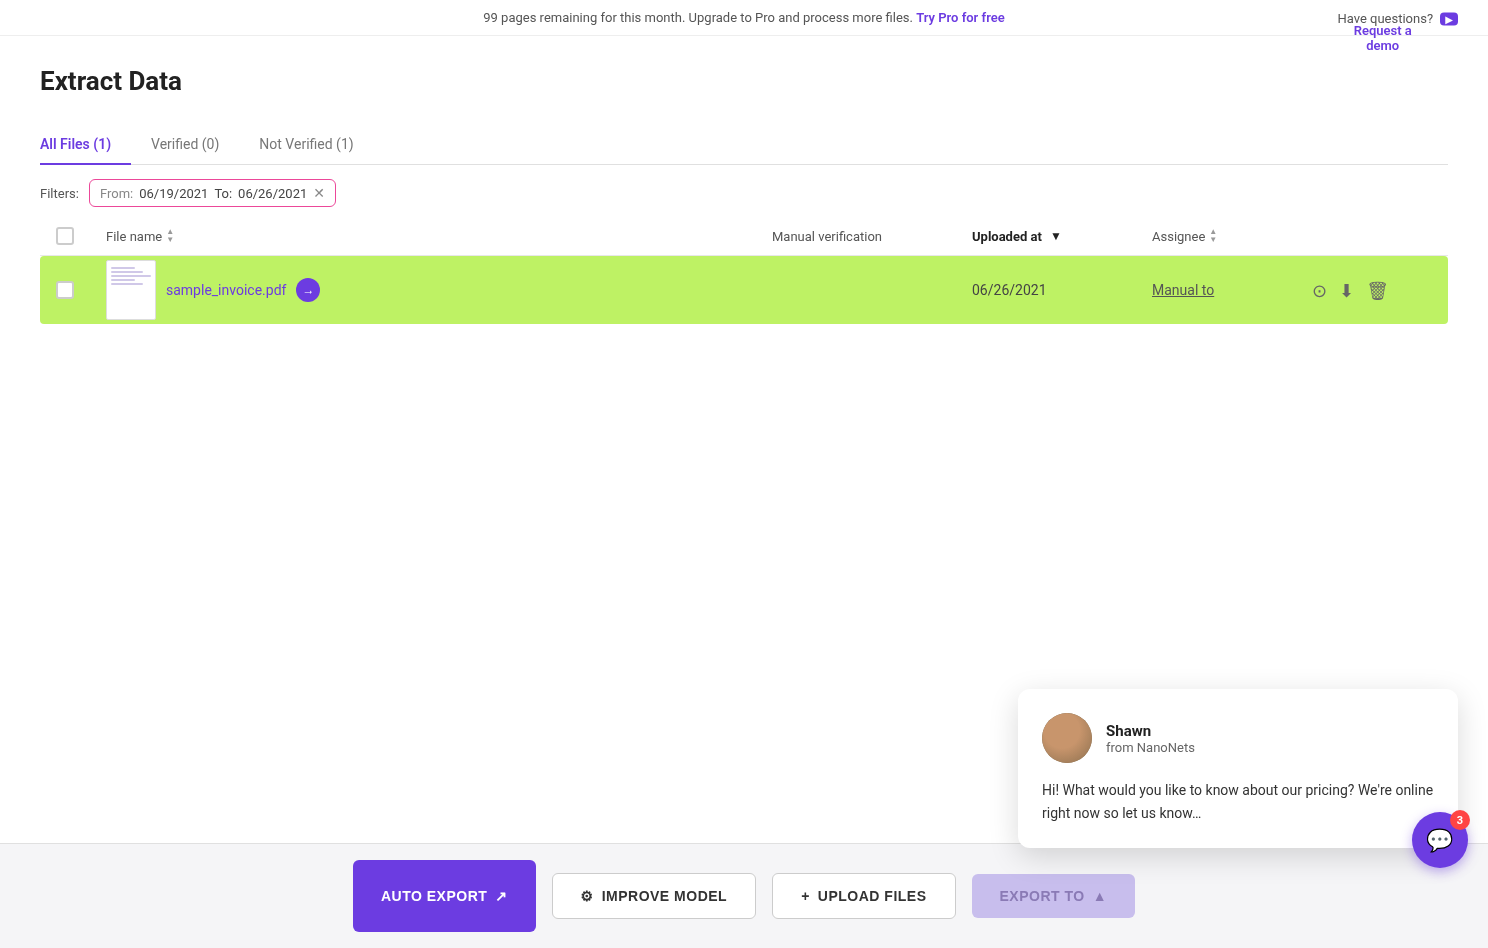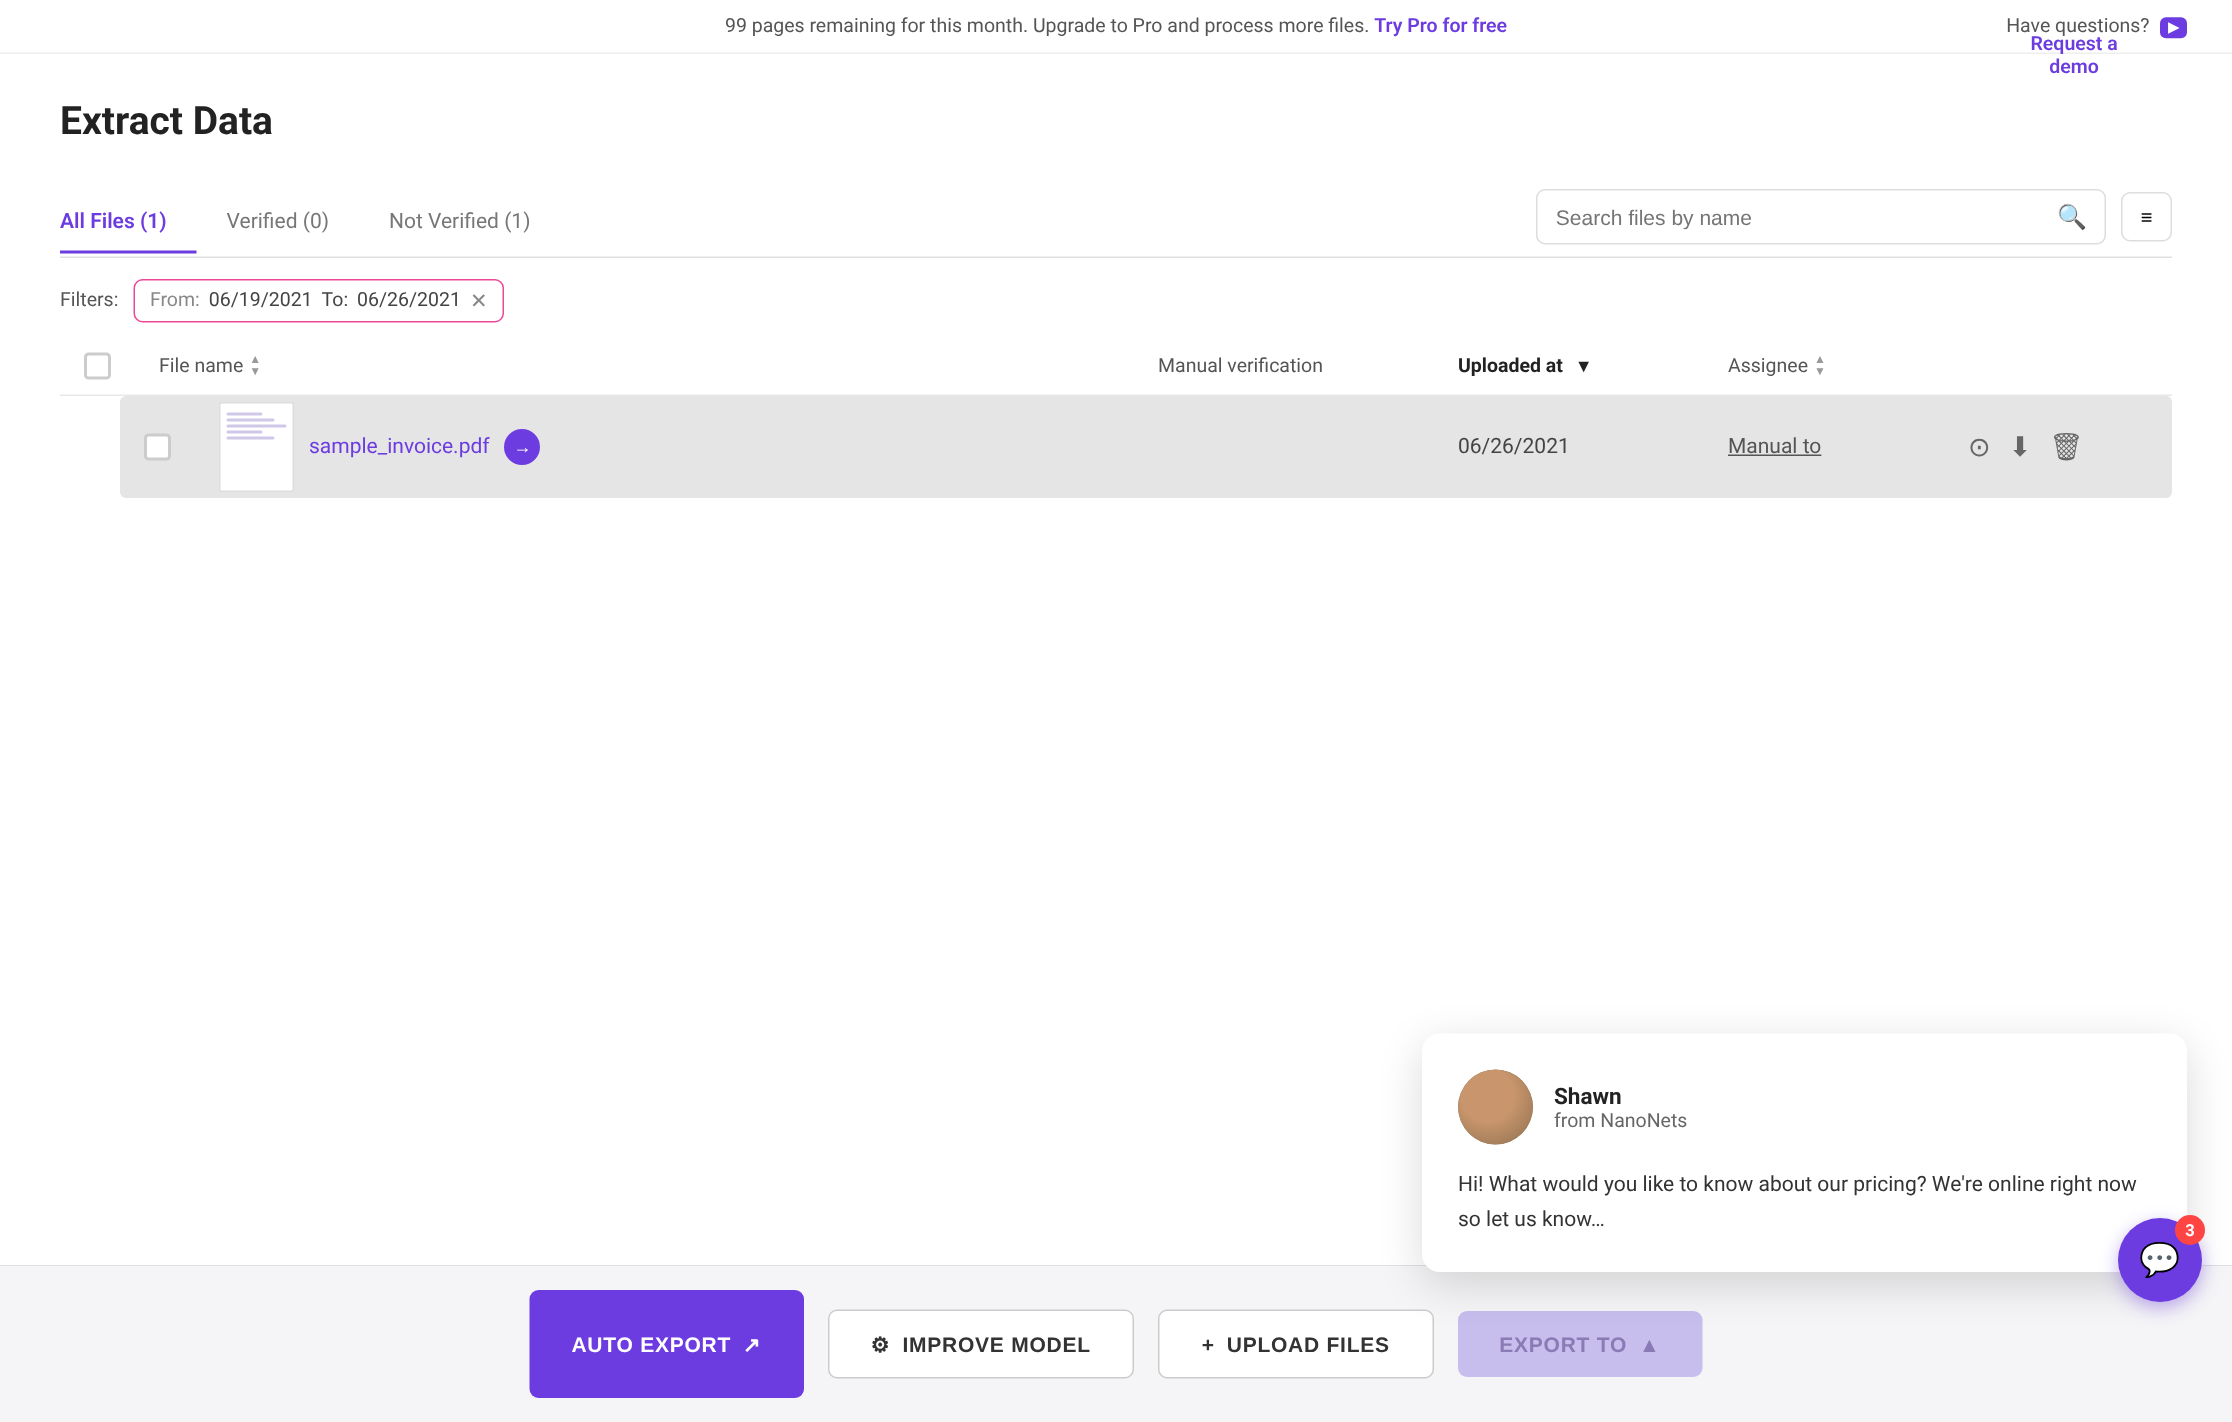--- a/index.html
+++ b/index.html
@@ -129,24 +129,23 @@
       align-items: center;
     }
     .table-header .col-sort { display: flex; align-items: center; gap: 4px; cursor: pointer; }
     .table-header .col-uploaded { font-weight: 700; color: #222; }
 
     .table-row {
       display: grid;
       grid-template-columns: 50px 1fr 200px 180px 160px 120px;
       padding: 4px 16px;
       align-items: center;
-      background: #e5e5e5;
+      background: #bef264;
       border-radius: 4px;
       margin-bottom: 2px;
-      margin-left: 40px;
     }
 
     .checkbox {
       width: 18px;
       height: 18px;
       border: 2px solid #ccc;
       border-radius: 3px;
       cursor: pointer;
       background: #fff;
     }
@@ -189,21 +188,21 @@
 
     .row-actions { display: flex; align-items: center; gap: 12px; }
     .action-icon { cursor: pointer; color: #666; font-size: 18px; }
     .check-icon { color: #666; font-size: 18px; }
 
     
     .chat-widget {
       position: fixed;
       bottom: 100px;
       right: 30px;
-      width: 510px;
+      width: 440px;
       background: white;
       border-radius: 12px;
       box-shadow: 0 8px 30px rgba(0,0,0,0.15);
       padding: 24px;
       z-index: 100;
     }
     .chat-header { display: flex; align-items: center; gap: 14px; margin-bottom: 16px; }
     .chat-avatar {
       width: 50px; height: 50px;
       border-radius: 50%;
@@ -369,29 +368,20 @@
     <div class="tabs-left">
       <div class="tab active">
         <span>All Files (1)</span>
       </div>
       <div class="tab">
         <span>Verified (0)</span>
       </div>
       <div class="tab">
         <span>Not Verified (1)</span>
       </div>
-    </div>
-    <div class="tabs-right">
-      <div class="search-box">
-        <input type="text" placeholder="Search files by name" style="">
-        <span class="search-icon">🔍</span>
-      </div>
-      <button class="filter-btn">
-        <span>≡</span>
-      </button>
     </div>
   </div>
 
   <div class="filters-bar">
     <span>Filters:</span>
     <div class="filter-chip">
       <span class="from-label">From:</span>
       <span>06/19/2021</span>
       <span>To:</span>
       <span>06/26/2021</span>

